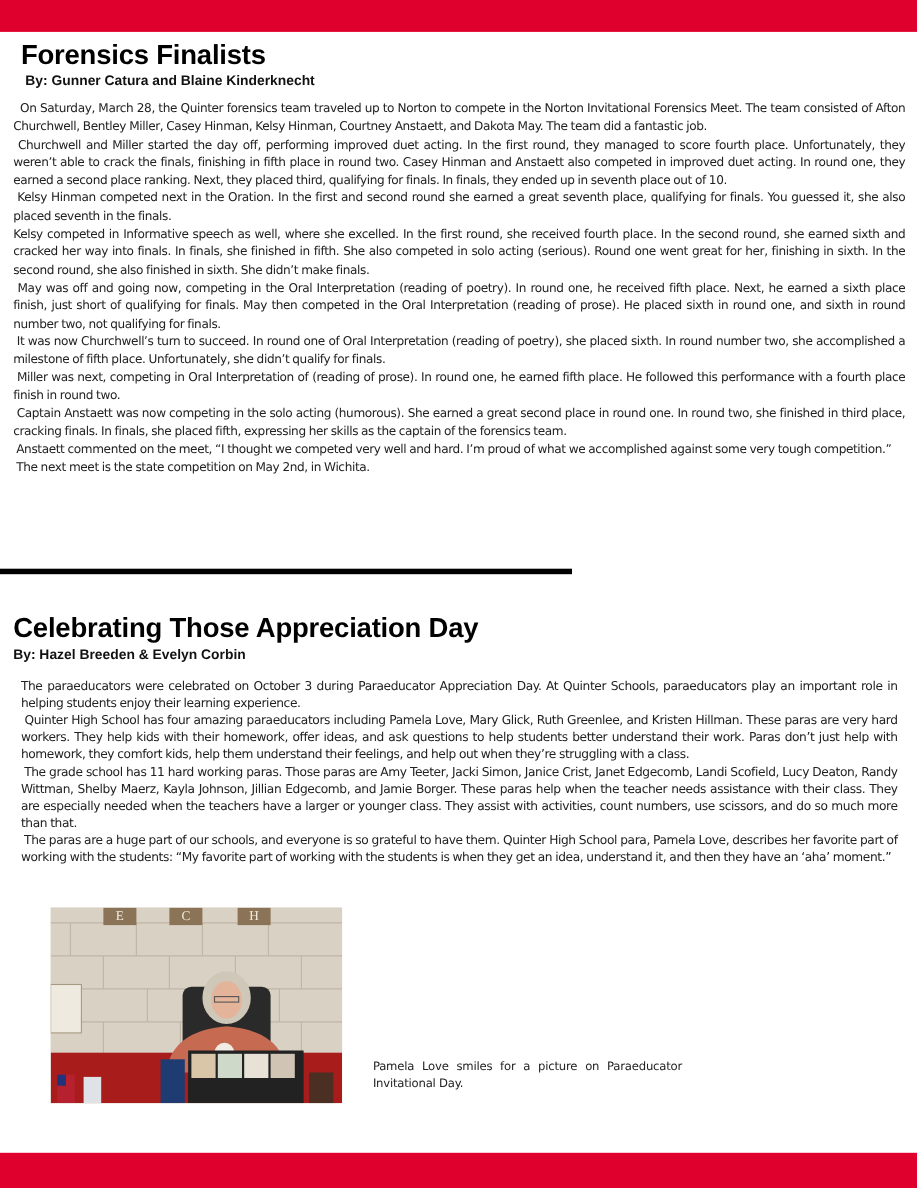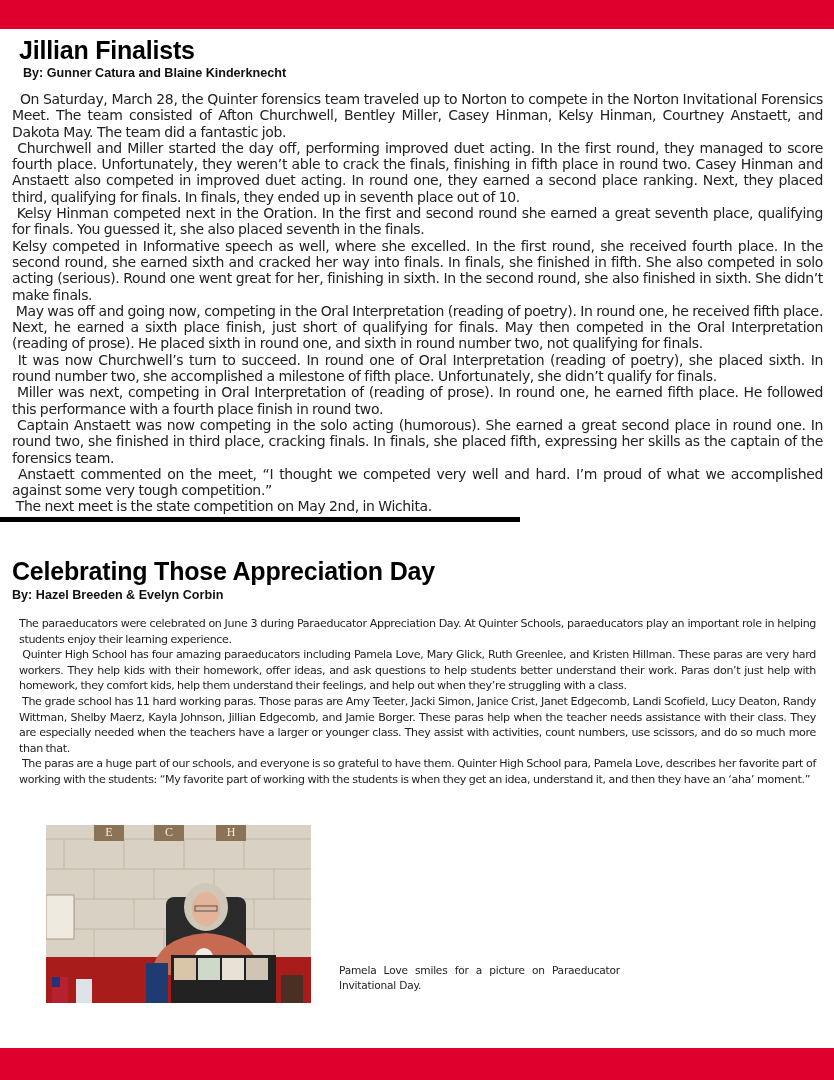--- a/index.html
+++ b/index.html
@@ -17,21 +17,21 @@
       font-family: "Liberation Sans", sans-serif; letter-spacing: -0.2px;
     }
     .byline {
       position: absolute; margin: 0; font-weight: bold; color: #111;
       font-family: "Liberation Sans", sans-serif; font-size: 12.6px;
     }
     .article1-title { left: 19px; top: 36px; font-size: 25px; }
     .article1-byline { left: 23px; top: 66px; }
 
     .body-text {
-      position: absolute; font-size: 14px; line-height: 16.3px;
+      position: absolute; font-size: 11px; line-height: 16.3px;
       text-align: justify; color: #222;
       font-family: "DejaVu Sans", sans-serif; letter-spacing: -0.35px;
       word-spacing: -0.4px;
     }
     .body-text p { margin: 0; text-indent: 0; }
     .article1-body { left: 12px; top: 91px; width: 811px; }
 
     .divider {
       position: absolute; left: 0; top: 517px; width: 520px; height: 5px;
       background: #000;
@@ -49,41 +49,41 @@
       position: absolute; left: 339px; top: 963px; width: 281px;
       font-size: 10.6px; line-height: 15.4px; text-align: justify; color: #222;
       font-family: "DejaVu Sans", sans-serif; letter-spacing: -0.2px;
     }
   </style>
 </head>
 <body>
 
 <div class="bar bar-top"></div>
 
-<h1 class="h1 article1-title">Jillian Finalists</h1>
+<h1 class="h1 article1-title">Forensics Finalists</h1>
 <div class="byline article1-byline">By: Gunner Catura and Blaine Kinderknecht</div>
 <div class="body-text article1-body">
   <p>&nbsp;&nbsp;On Saturday, March 28, the Quinter forensics team traveled up to Norton to compete in the Norton Invitational Forensics Meet. The team consisted of Afton Churchwell, Bentley Miller, Casey Hinman, Kelsy Hinman, Courtney Anstaett, and Dakota May. The team did a fantastic job.</p>
   <p>&nbsp;Churchwell and Miller started the day off, performing improved duet acting. In the first round, they managed to score fourth place. Unfortunately, they weren’t able to crack the finals, finishing in fifth place in round two. Casey Hinman and Anstaett also competed in improved duet acting. In round one, they earned a second place ranking. Next, they placed third, qualifying for finals. In finals, they ended up in seventh place out of 10.</p>
   <p>&nbsp;Kelsy Hinman competed next in the Oration. In the first and second round she earned a great seventh place, qualifying for finals. You guessed it, she also placed seventh in the finals.</p>
   <p>Kelsy competed in Informative speech as well, where she excelled. In the first round, she received fourth place. In the second round, she earned sixth and cracked her way into finals. In finals, she finished in fifth. She also competed in solo acting (serious). Round one went great for her, finishing in sixth. In the second round, she also finished in sixth. She didn’t make finals.</p>
   <p>&nbsp;May was off and going now, competing in the Oral Interpretation (reading of poetry). In round one, he received fifth place. Next, he earned a sixth place finish, just short of qualifying for finals. May then competed in the Oral Interpretation (reading of prose). He placed sixth in round one, and sixth in round number two, not qualifying for finals.</p>
   <p>&nbsp;It was now Churchwell’s turn to succeed. In round one of Oral Interpretation (reading of poetry), she placed sixth. In round number two, she accomplished a milestone of fifth place. Unfortunately, she didn’t qualify for finals.</p>
   <p>&nbsp;Miller was next, competing in Oral Interpretation of (reading of prose). In round one, he earned fifth place. He followed this performance with a fourth place finish in round two.</p>
   <p>&nbsp;Captain Anstaett was now competing in the solo acting (humorous). She earned a great second place in round one. In round two, she finished in third place, cracking finals. In finals, she placed fifth, expressing her skills as the captain of the forensics team.</p>
   <p>&nbsp;Anstaett commented on the meet, “I thought we competed very well and hard. I’m proud of what we accomplished against some very tough competition.”</p>
   <p>&nbsp;The next meet is the state competition on May 2nd, in Wichita.</p>
 </div>
 
 <div class="divider"></div>
 
 <h1 class="h1 article2-title">Celebrating Those Appreciation Day</h1>
 <div class="byline article2-byline">By: Hazel Breeden &amp; Evelyn Corbin</div>
 <div class="body-text article2-body">
-  <p>The paraeducators were celebrated on June 3 during Paraeducator Appreciation Day. At Quinter Schools, paraeducators play an important role in helping students enjoy their learning experience.</p>
+  <p>The paraeducators were celebrated on October 3 during Paraeducator Appreciation Day. At Quinter Schools, paraeducators play an important role in helping students enjoy their learning experience.</p>
   <p>&nbsp;Quinter High School has four amazing paraeducators including Pamela Love, Mary Glick, Ruth Greenlee, and Kristen Hillman. These paras are very hard workers. They help kids with their homework, offer ideas, and ask questions to help students better understand their work. Paras don’t just help with homework, they comfort kids, help them understand their feelings, and help out when they’re struggling with a class.</p>
   <p>&nbsp;The grade school has 11 hard working paras. Those paras are Amy Teeter, Jacki Simon, Janice Crist, Janet Edgecomb, Landi Scofield, Lucy Deaton, Randy Wittman, Shelby Maerz, Kayla Johnson, Jillian Edgecomb, and Jamie Borger. These paras help when the teacher needs assistance with their class. They are especially needed when the teachers have a larger or younger class. They assist with activities, count numbers, use scissors, and do so much more than that.</p>
   <p>&nbsp;The paras are a huge part of our schools, and everyone is so grateful to have them. Quinter High School para, Pamela Love, describes her favorite part of working with the students: “My favorite part of working with the students is when they get an idea, understand it, and then they have an ‘aha’ moment.”</p>
 </div>
 
 <div class="photo">
   <svg width="265" height="178" viewBox="0 0 265 178" xmlns="http://www.w3.org/2000/svg">
 
     <rect x="0" y="0" width="265" height="178" fill="#d9d1c3"></rect>
     <g stroke="#bfb6a6" stroke-width="1">

